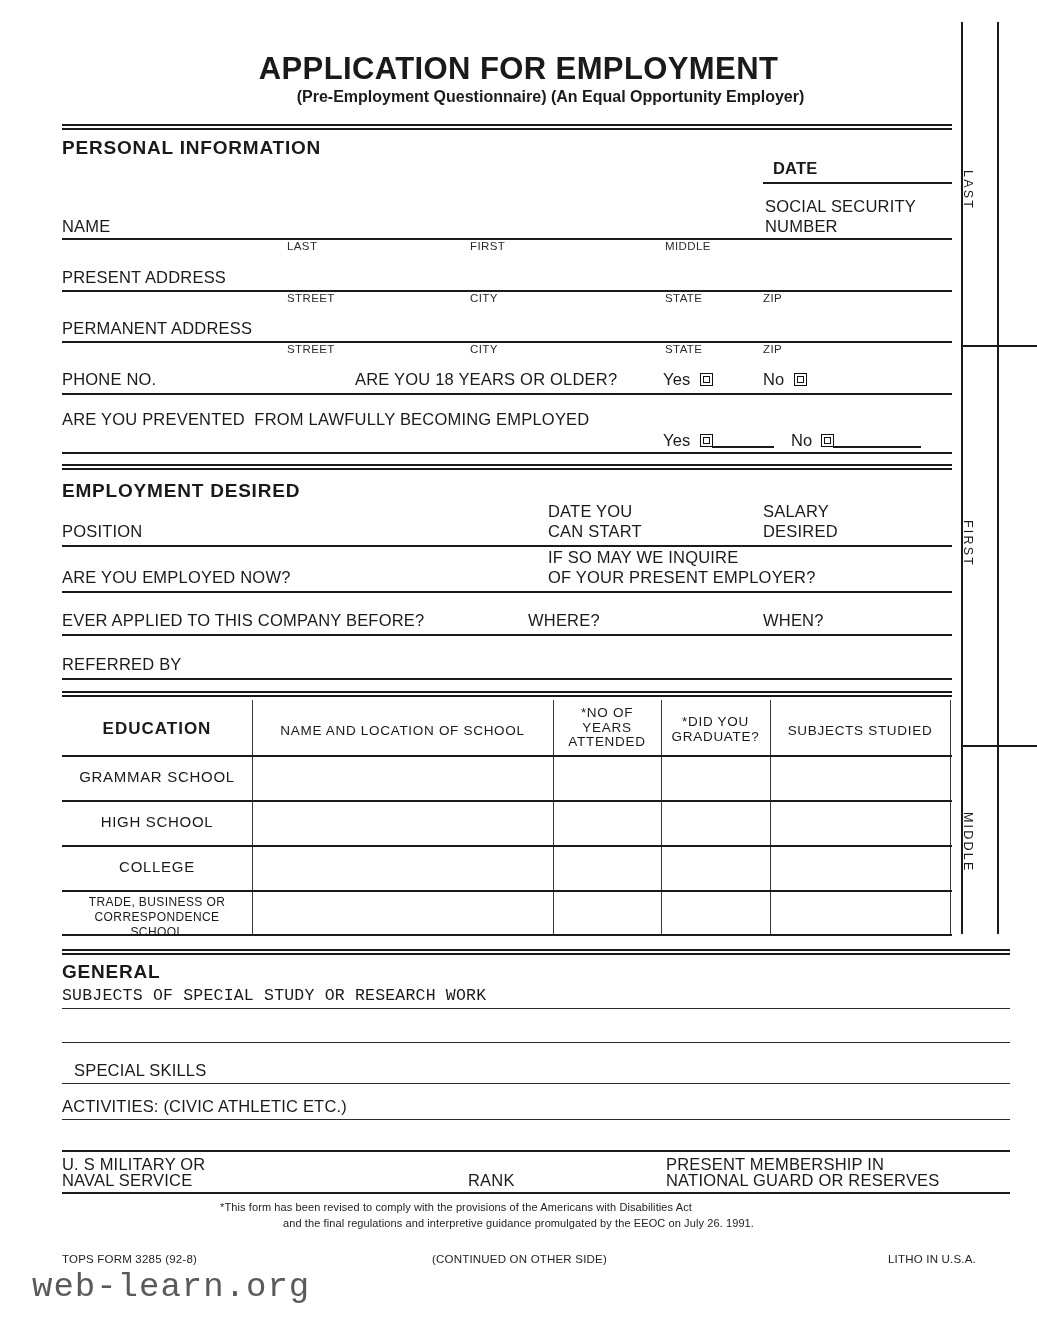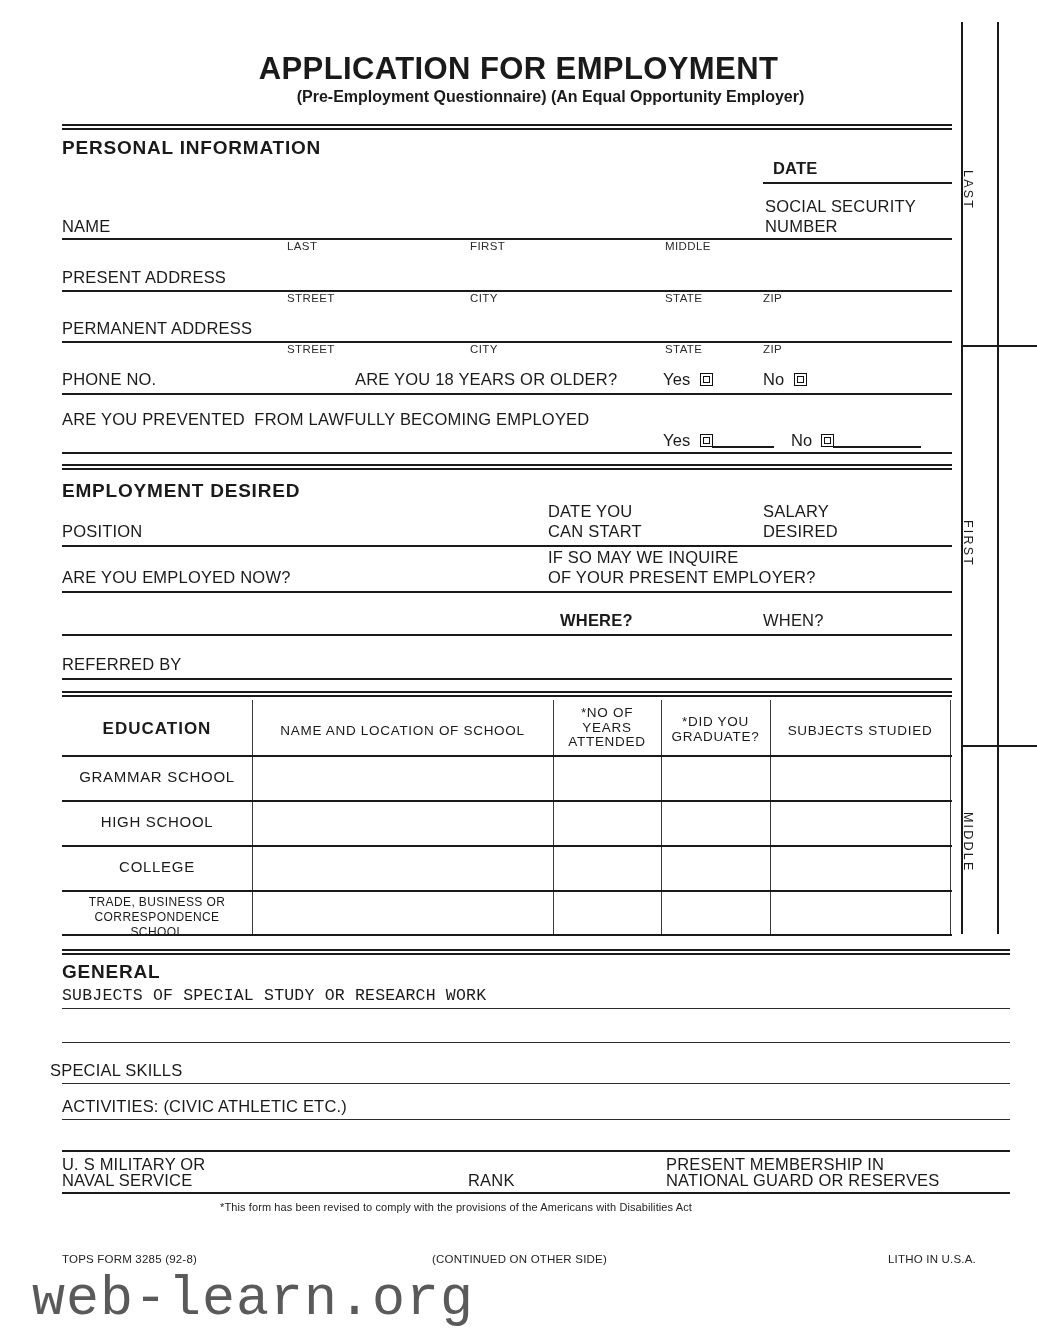--- a/index.html
+++ b/index.html
@@ -79,21 +79,21 @@
 
   
   .edu-head { font-size: 13.5px; letter-spacing: 0.7px; text-align: center; }
   .edu-head-b { font-size: 17px; font-weight: bold; letter-spacing: 1px; text-align: center; }
   .edu-row-lbl { font-size: 15px; letter-spacing: 0.7px; text-align: center; }
   .edu-row-lbl.small { font-size: 12px; letter-spacing: 0.4px; line-height: 1.25; }
 
   .watermark {
     position: absolute;
     font-family: "Liberation Mono", monospace;
-    font-size: 55px;
+    font-size: 34px;
     color: #5a5a5a;
     letter-spacing: 1px;
   }
 </style>
 </head>
 <body>
 
 <div class="page">
 
   <div class="t title" style="left:0; top:52px;">APPLICATION FOR EMPLOYMENT</div>
@@ -164,21 +164,22 @@
   <div class="t fld" style="left:763px; top:503px;">SALARY</div>
   <div class="t fld" style="left:763px; top:523px;">DESIRED</div>
   <div class="t fld" style="left:62px; top:523px;">POSITION</div>
   <div class="rule" style="left:62px; top:545px; width:890px;"></div>
 
   <div class="t fld" style="left:548px; top:549px;">IF SO MAY WE INQUIRE</div>
   <div class="t fld" style="left:548px; top:569px;">OF YOUR PRESENT EMPLOYER?</div>
   <div class="t fld" style="left:62px; top:569px;">ARE YOU EMPLOYED NOW?</div>
   <div class="rule" style="left:62px; top:591px; width:890px;"></div>
 
-  <div class="t fld" style="left:560px; top:612px;font-weight:bold;">WHERE?</div>
+  <div class="t fld" style="left:62px; top:612px;">EVER APPLIED TO THIS COMPANY BEFORE?</div>
+  <div class="t fld" style="left:528px; top:612px;">WHERE?</div>
   <div class="t fld" style="left:763px; top:612px;">WHEN?</div>
   <div class="rule" style="left:62px; top:634px; width:890px;"></div>
 
   <div class="t fld" style="left:62px; top:656px;">REFERRED BY</div>
   <div class="rule" style="left:62px; top:678px; width:890px;"></div>
 
   <div class="drule" style="left:62px; top:691px; width:890px;"></div>
 
   <div class="vrule thin" style="left:252px; top:700px; height:234px;"></div>
   <div class="vrule thin" style="left:553px; top:700px; height:234px;"></div>
@@ -227,36 +228,37 @@
   <div style="position:absolute;left:770px;top:892px;width:180px;height:42px;"></div>
   <div class="rule" style="left:62px; top:934px; width:890px;"></div>
 
   <div class="drule" style="left:62px; top:949px; width:948px;"></div>
 
   <div class="t section-head" style="left:62px; top:962px;">GENERAL</div>
   <div class="t fld" style="left:62px; top:987px;font-family:Liberation Mono, monospace;">SUBJECTS OF SPECIAL STUDY OR RESEARCH WORK</div>
   <div class="rule thin" style="left:62px; top:1008px; width:948px;"></div>
   <div class="rule thin" style="left:62px; top:1042px; width:948px;"></div>
 
-  <div class="t fld" style="left:50px; top:1062px;">SPECIAL SKILLS</div>
+  <div class="t fld" style="left:74px; top:1062px;">SPECIAL SKILLS</div>
   <div class="rule thin" style="left:62px; top:1083px; width:948px;"></div>
 
   <div class="t fld" style="left:62px; top:1098px;">ACTIVITIES: (CIVIC ATHLETIC ETC.)</div>
   <div class="rule thin" style="left:62px; top:1119px; width:948px;"></div>
 
   <div class="rule" style="left:62px; top:1150px; width:948px;"></div>
 
   <div class="t fld" style="left:62px; top:1156px;">U. S MILITARY OR</div>
   <div class="t fld" style="left:62px; top:1172px;">NAVAL SERVICE</div>
   <div class="t fld" style="left:468px; top:1172px;">RANK</div>
   <div class="t fld" style="left:666px; top:1156px;">PRESENT MEMBERSHIP IN</div>
   <div class="t fld" style="left:666px; top:1172px;">NATIONAL GUARD OR RESERVES</div>
   <div class="rule" style="left:62px; top:1192px; width:948px;"></div>
 
   <div class="t foot" style="left:0; top:1202px; width:912px; text-align:center;">*This form has been revised to comply with the provisions of the Americans with Disabilities Act</div>
+  <div class="t foot" style="left:0; top:1218px; width:1037px; text-align:center;">and the final regulations and interpretive guidance promulgated by the EEOC on July 26. 1991.</div>
 
   <div class="t foot-c" style="left:62px; top:1253px;">TOPS FORM 3285 (92-8)</div>
   <div class="t foot-c" style="left:432px; top:1253px;">(CONTINUED ON OTHER SIDE)</div>
   <div class="t foot-c" style="left:888px; top:1253px;">LITHO IN U.S.A.</div>
 
   <div class="watermark" style="left:32px; top:1268px;">web-learn.org</div>
 
 </div>
 
 </body></html>

